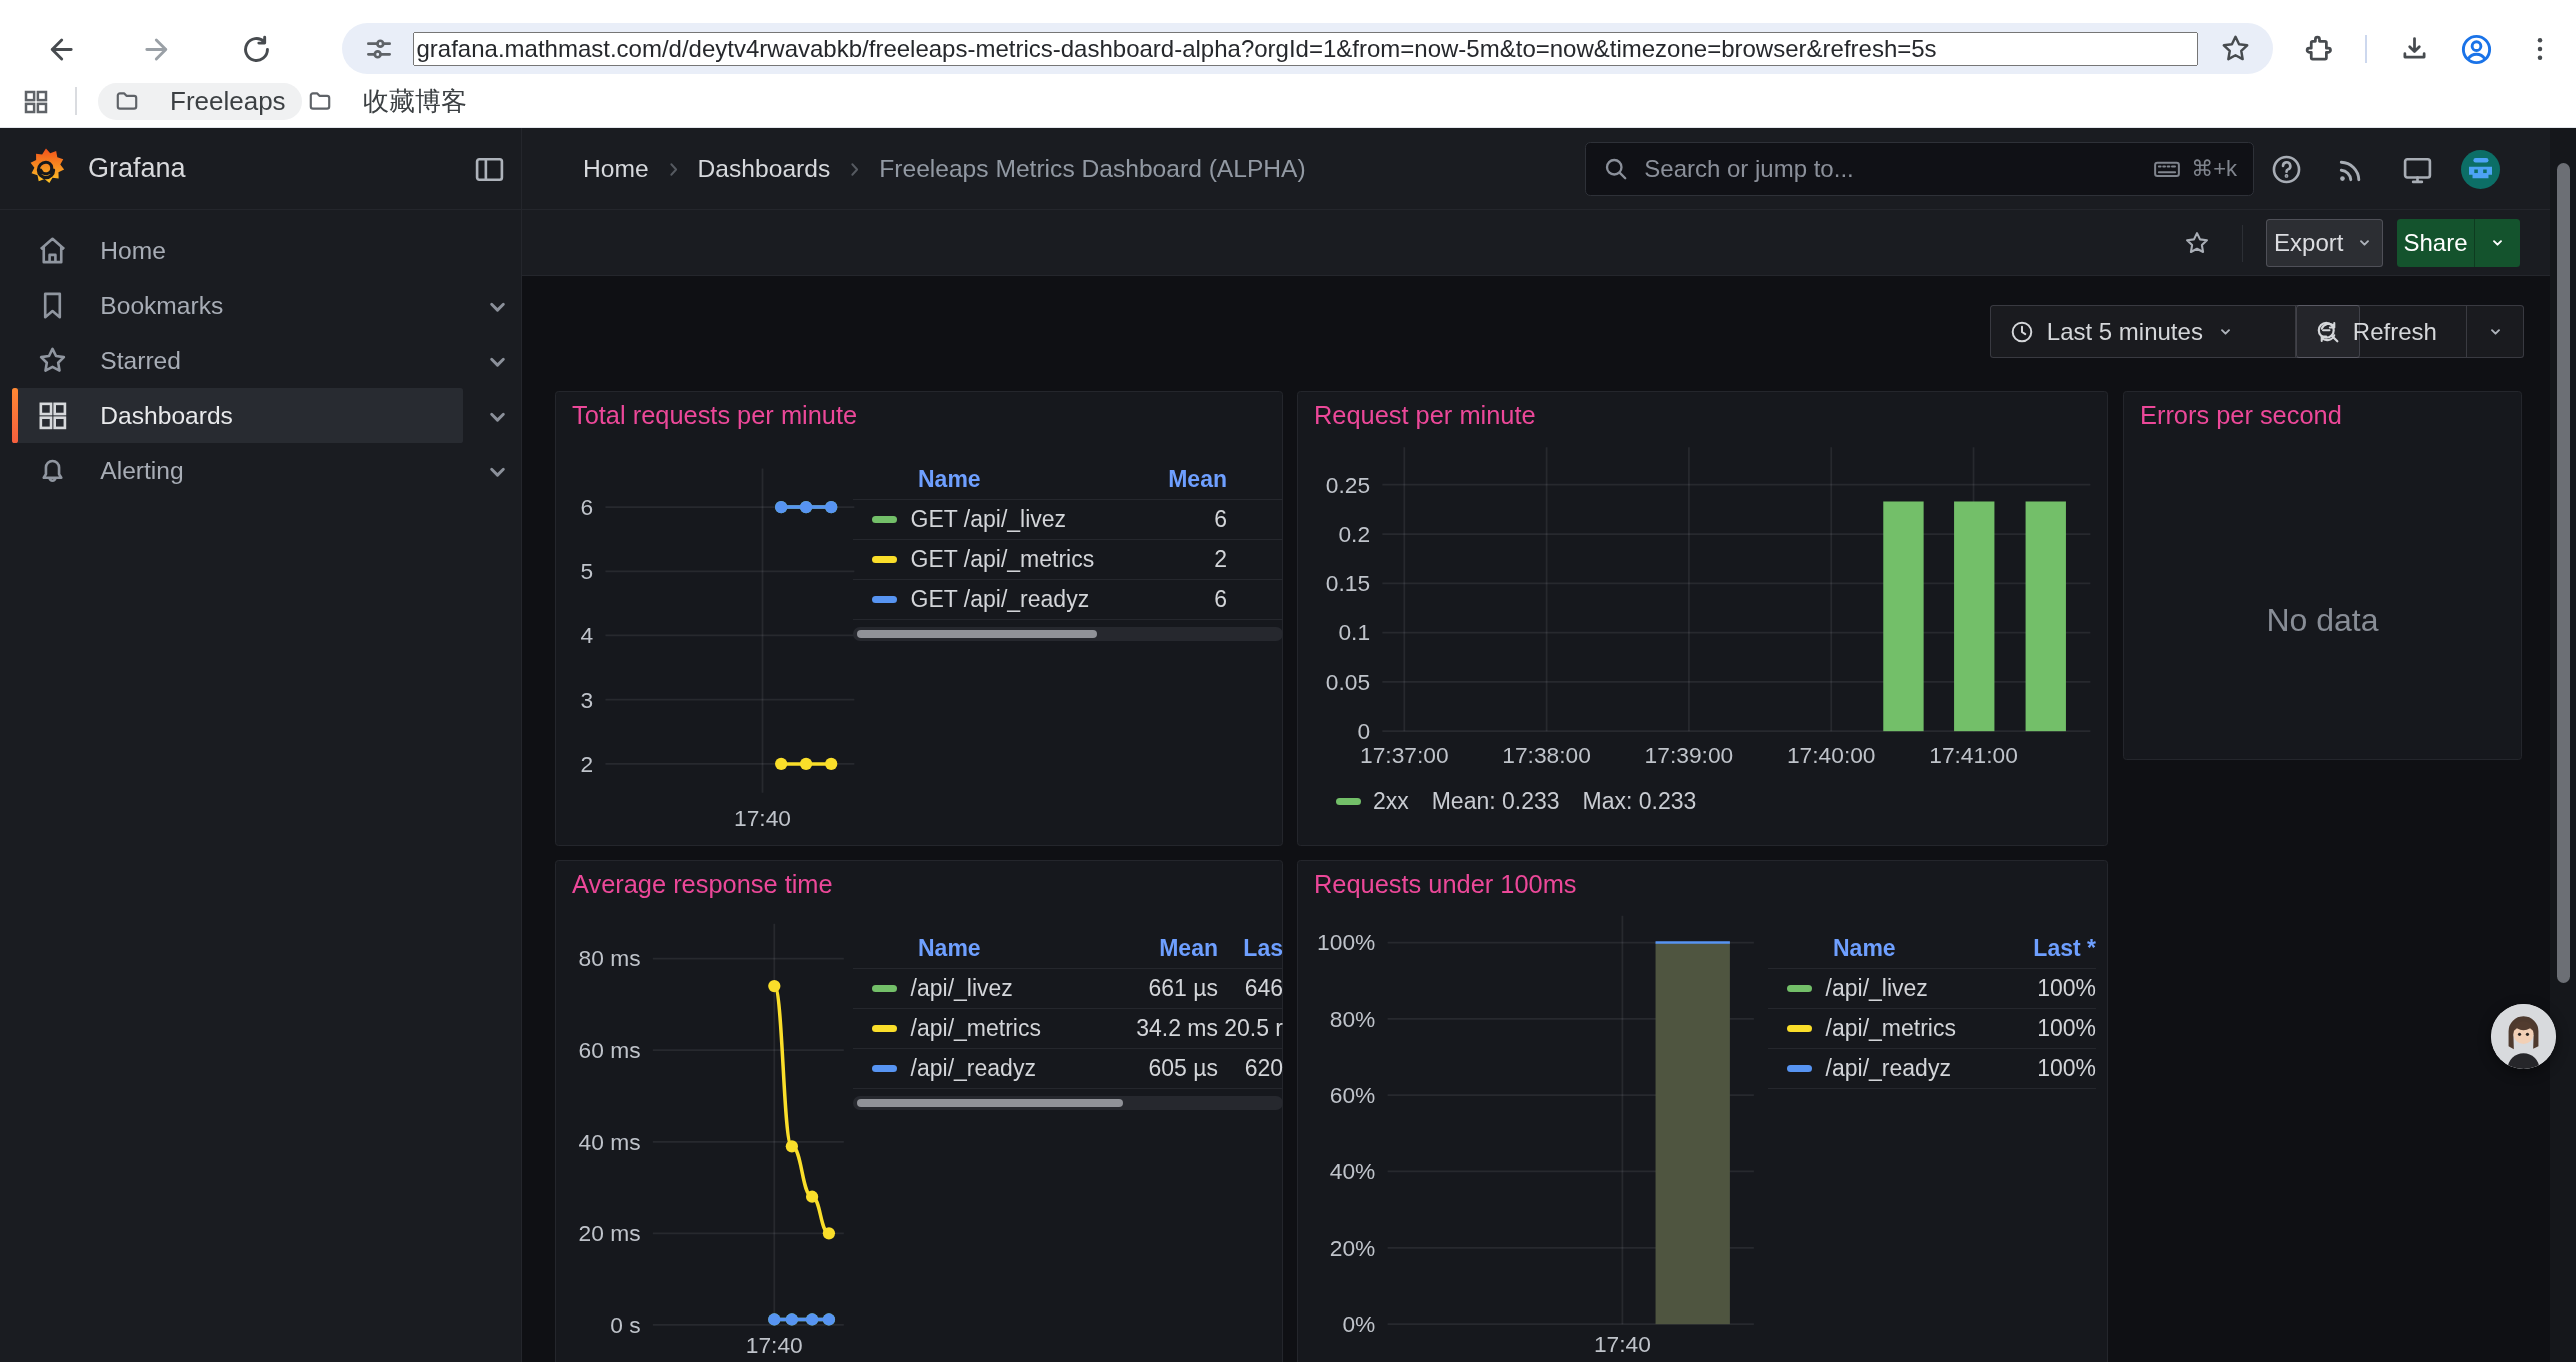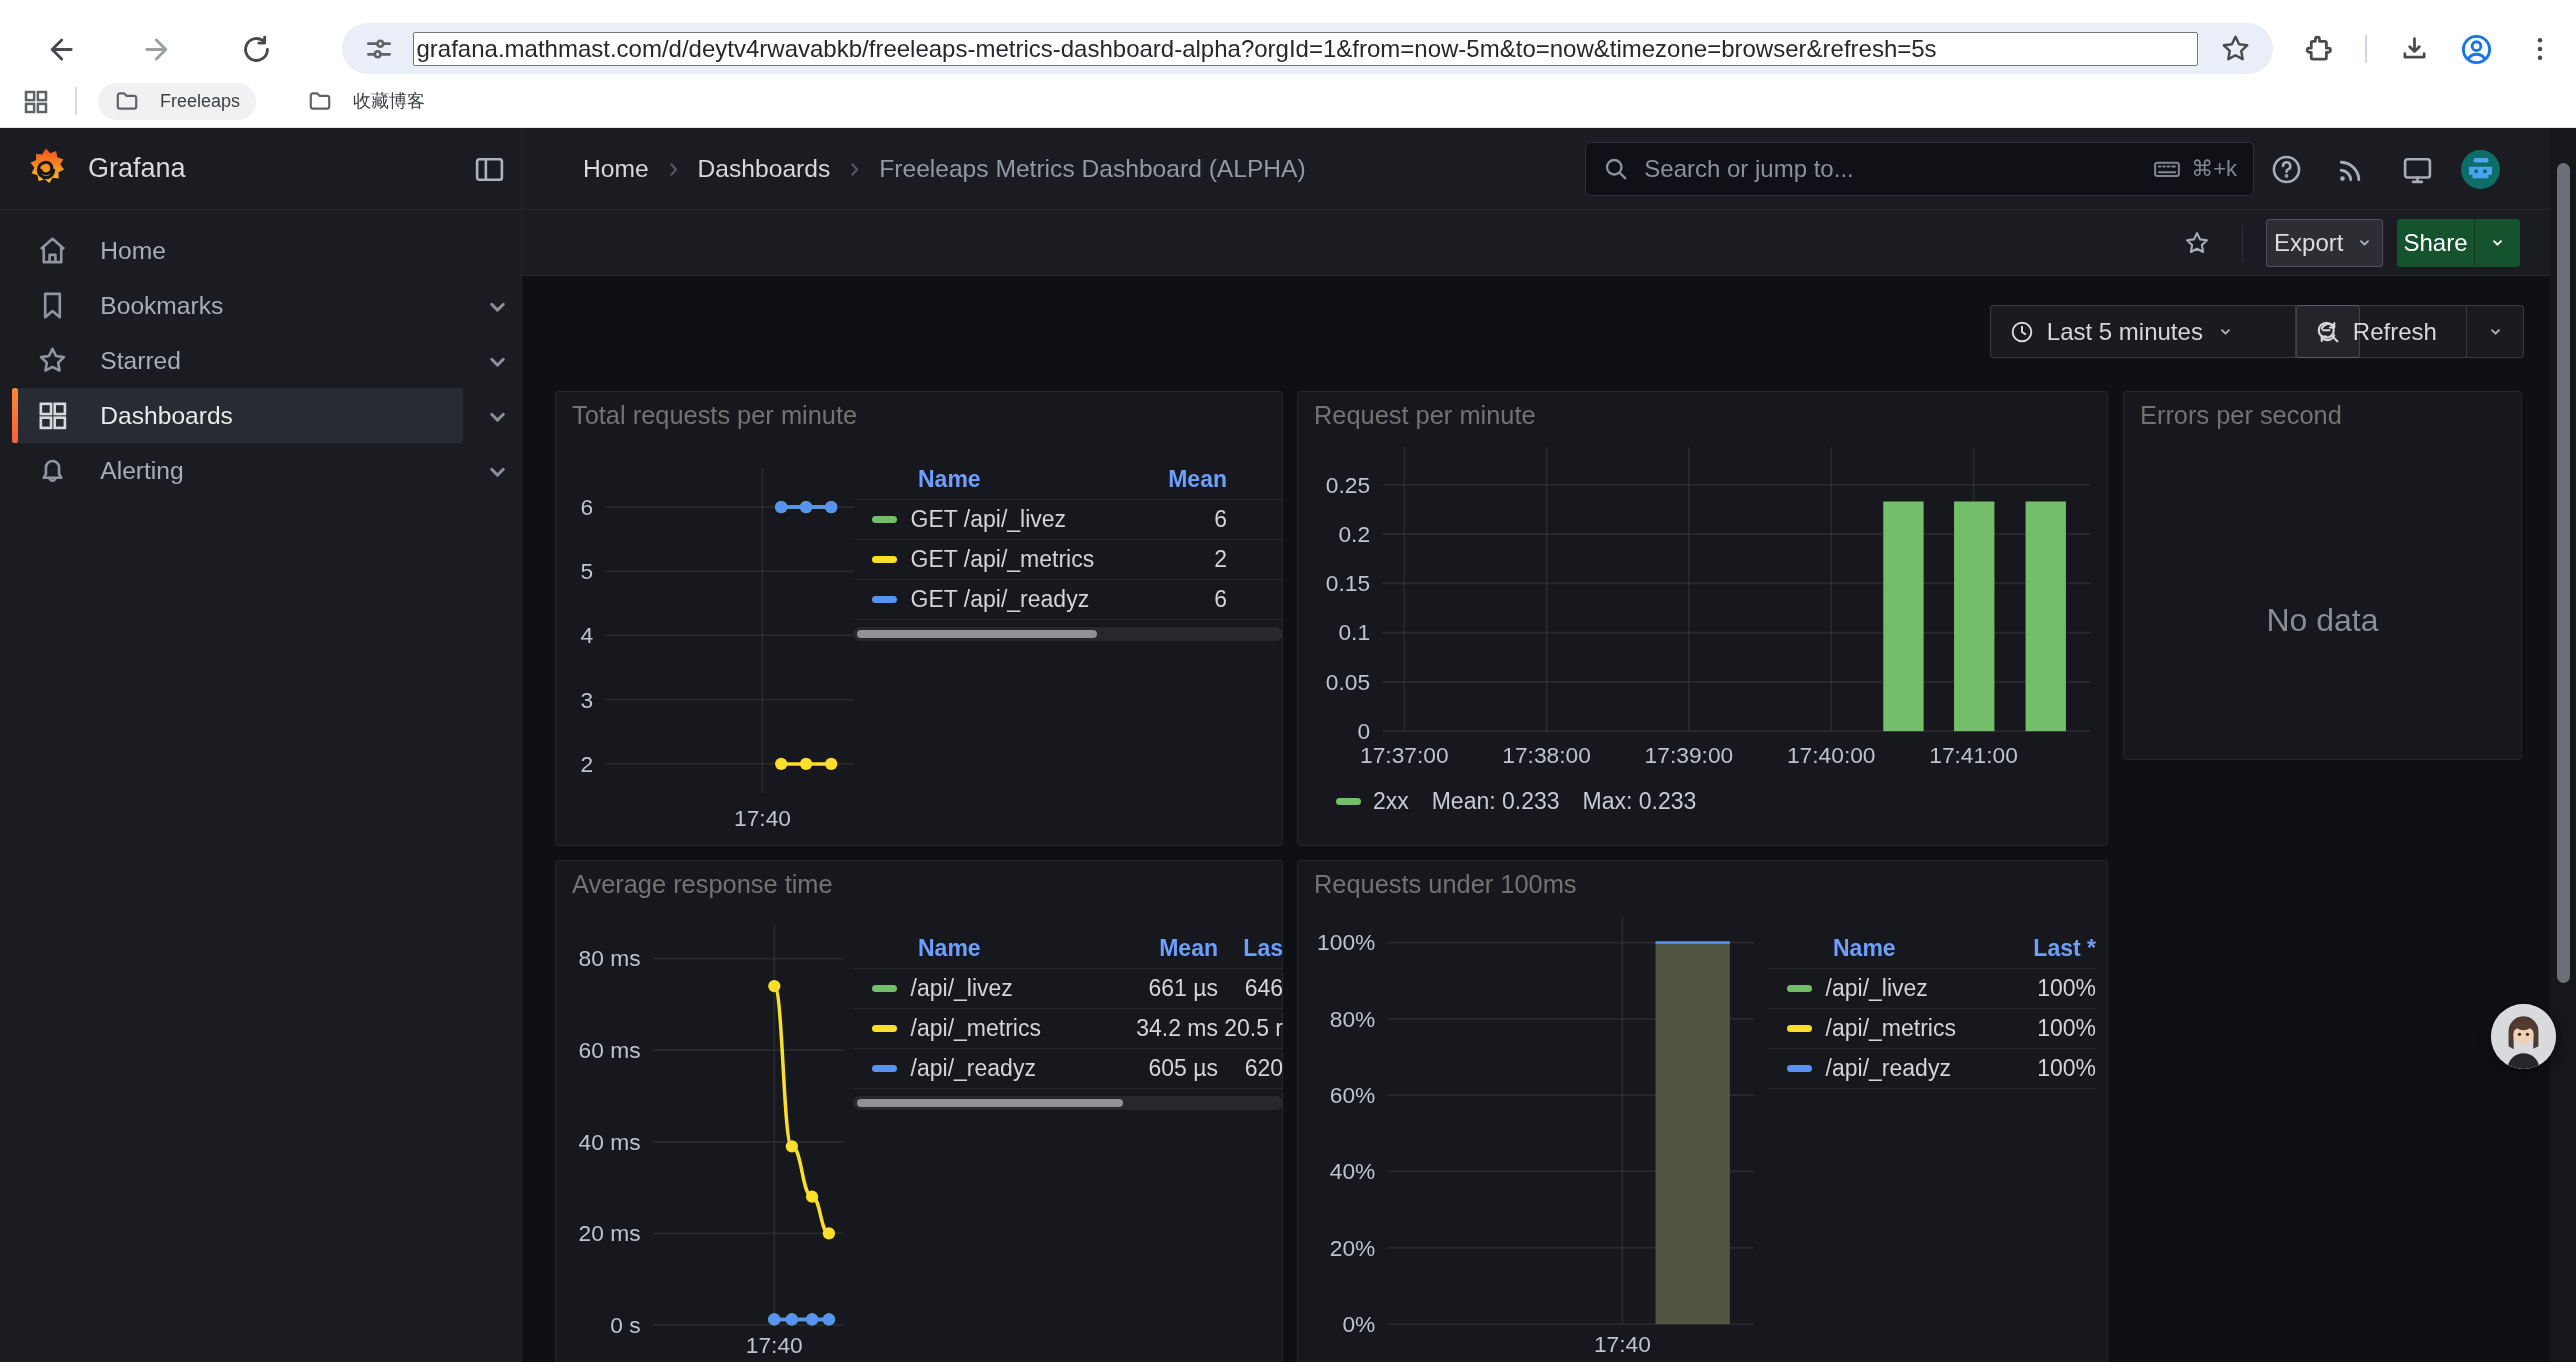--- a/index.html
+++ b/index.html
@@ -9,21 +9,21 @@
   .abs{position:absolute}
   svg{display:block}
 
   
   .chrome-bar{position:absolute;left:0;top:12px;width:2576px;height:74px;background:#ffffff}
   .nav-ico{position:absolute;top:17.5px;width:39px;height:39px;color:#474b4f;display:flex;align-items:center;justify-content:center}
   .url-pill{position:absolute;left:342px;top:11.4px;width:1931px;height:51px;background:#e9eef8;border-radius:25.4px;
             display:flex;align-items:center;color:#5f6368}
   .url-text{font-size:24px;color:#26282c;white-space:nowrap;overflow:hidden;flex:1}
   .bm-bar{position:absolute;left:0;top:74px;width:2576px;height:54px;background:#ffffff;border-bottom:0.9px solid #e4e7ec}
-  .bm-chip{position:absolute;top:8.8px;height:37px;display:flex;align-items:center;gap:20px;color:#3c4043;font-size:18px;padding:0 16px;border-radius:18.4px}
+  .bm-chip{position:absolute;top:8.8px;height:37px;display:flex;align-items:center;gap:30px;color:#3c4043;font-size:26px;padding:0 16px;border-radius:18.4px}
 
   
   .grafana{position:absolute;left:0;top:128px;width:2576px;height:1235px;background:#0f1014;color:#c9ccd2}
   .sidebar{position:absolute;left:0;top:0;width:522px;height:1235px;background:#1a1c21;border-right:0.9px solid #24262c}
   .nav-left{position:absolute;left:0;top:0;width:522px;height:82px;border-bottom:0.9px solid #24262c}
   .brand{position:absolute;left:88px;top:25.4px;font-size:27px;color:#d8d9dc;font-weight:500}
   .menu{position:absolute;left:0;top:95px;width:522px}
   .mi-row{position:relative;height:55px}
   .mi{position:absolute;left:12.3px;top:0;width:451px;height:55px;display:flex;align-items:center;border-radius:2.6px;color:#a8adb6;font-size:24.6px}
   .mi .ic{margin-left:23px;width:35px;height:35px;color:#9096a0}
@@ -52,21 +52,21 @@
        background:rgba(204,204,220,0.10);border:0.9px solid rgba(204,204,220,0.22)}
   .btn-blue{background:#14532d;border:0;color:#fff;font-weight:400}
 
   .canvas{position:absolute;left:0;top:148px;right:0;bottom:0;background:#0f1014;overflow:hidden}
   .tbtn{position:absolute;top:29px;height:53px;display:flex;align-items:stretch;border:0.9px solid rgba(204,204,220,0.18);
         border-radius:3.5px;background:rgba(204,204,220,0.06);color:#d5d7da;font-size:24px}
   .tseg{display:flex;align-items:center;gap:12.3px;padding:0 17.5px}
   .tdiv{width:0.9px;background:rgba(204,204,220,0.18)}
 
   .panel{position:absolute;background:#16181d;border:0.9px solid #24262c;border-radius:3.5px}
-  .ptitle{position:absolute;left:16px;top:8.8px;font-size:25.4px;color:#737373;font-weight:500;white-space:nowrap}
+  .ptitle{position:absolute;left:16px;top:8.8px;font-size:25.4px;color:#ec4899;font-weight:500;white-space:nowrap}
   .nodata{position:absolute;left:0;right:0;top:210px;text-align:center;font-size:32px;color:#888d96}
 
   svg .tick{fill:#bfc3ca;font-size:26px;font-family:"Liberation Sans",sans-serif}
 
   .legend{position:absolute;color:#d3d5d9;font-size:23px}
   .lg-head,.lg-row{display:flex;align-items:center;height:40px;border-bottom:0.9px solid #25272d}
   .lg-head{color:#6e9fff;font-weight:700}
   .c-name{flex:1;display:flex;align-items:center;gap:14px;white-space:nowrap;overflow:hidden;padding-left:19px}
   .lg-head .c-name{padding-left:65px}
   .c-val{text-align:right;white-space:nowrap;overflow:hidden}

